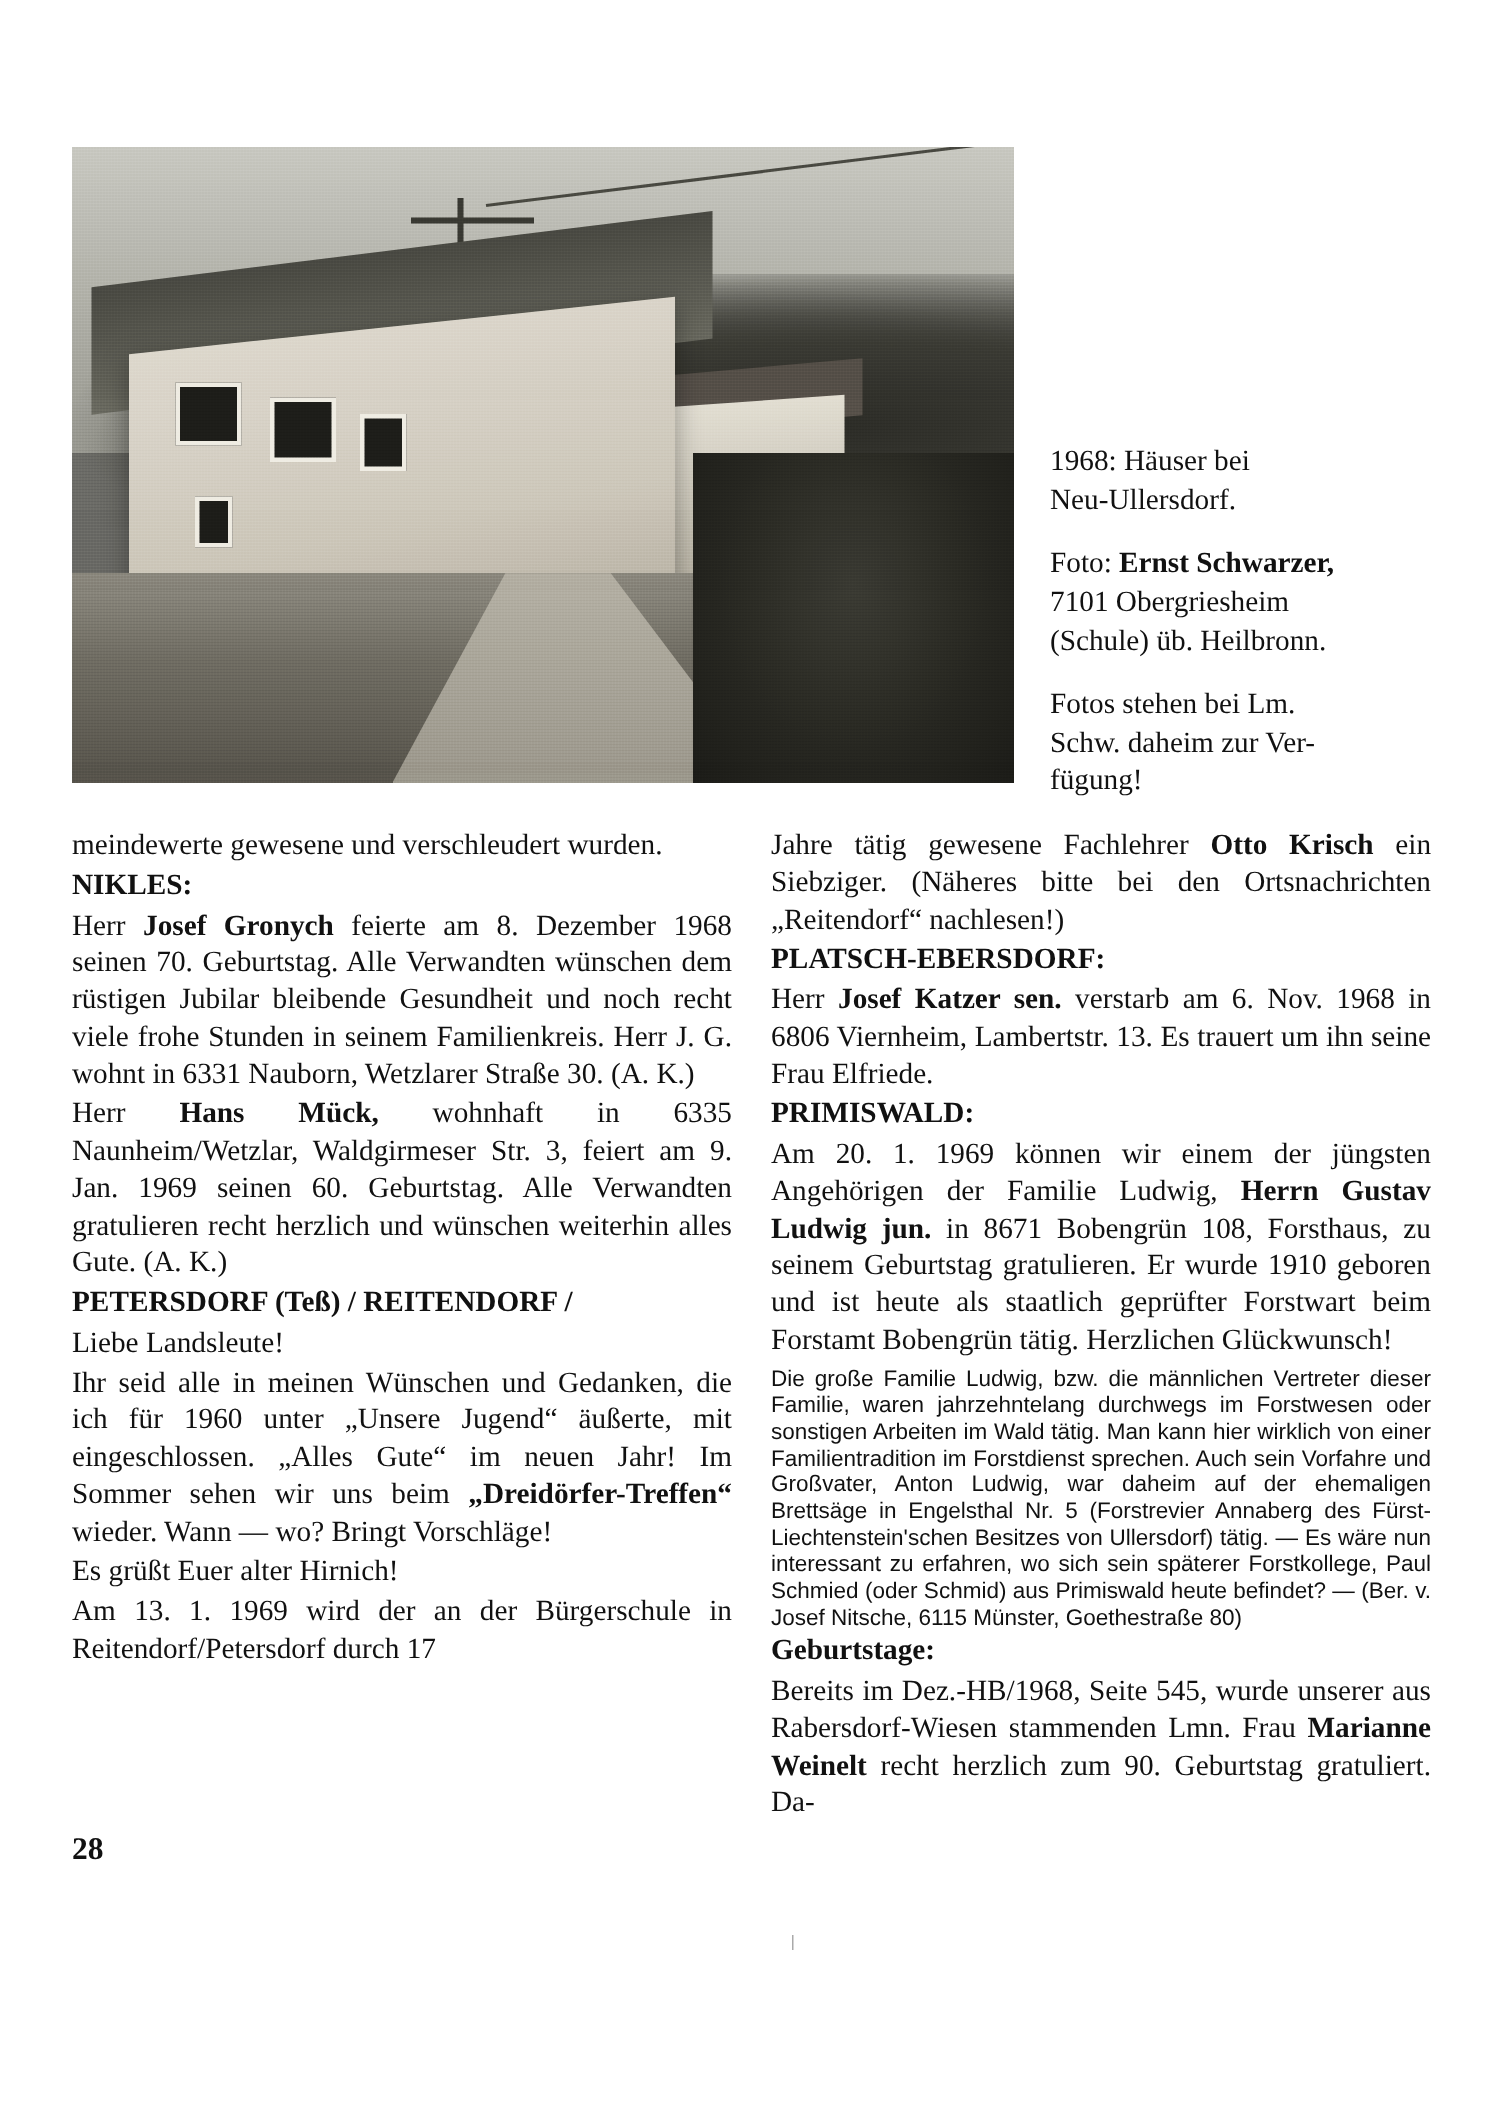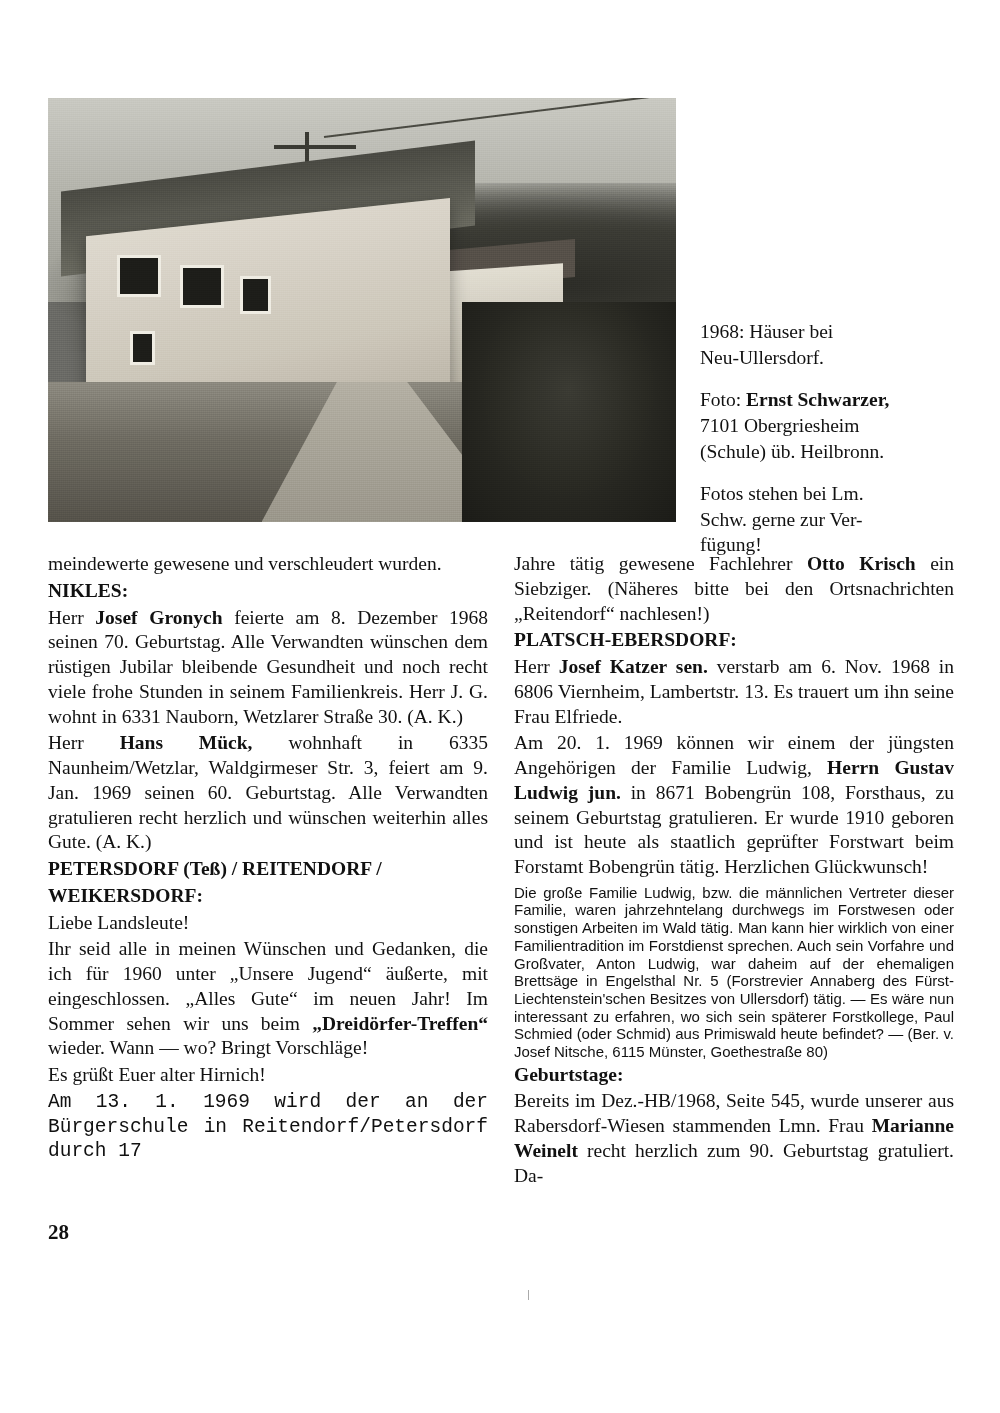--- a/index.html
+++ b/index.html
@@ -123,39 +123,38 @@
   }
 
   
   .caption {
     position: absolute;
     left: 700px;
     top: 295px;
     width: 265px;
     font-size: 19.5px;
     line-height: 1.33;
-    margin-top: 24px;
   }
   .caption p { margin: 0 0 16px 0; }
   .caption .b { font-weight: bold; }
 
   
   .col {
     position: absolute;
     top: 552px;
     width: 440px;
     font-size: 19.5px;
     line-height: 1.27;
     text-align: justify;
   }
   .col-left  { left: 48px; }
   .col-right { left: 514px; }
 
   .col p { margin: 0 0 2px 0; }
-  .col p.gap { margin-top: 0; font-family: Liberation Mono, monospace; }
+  .col p.gap { margin-top: 0; }
   .hd {
     font-weight: bold;
     margin-top: 14px;
     margin-bottom: 2px;
   }
   .b { font-weight: bold; }
   .small {
     font-family: "Liberation Sans", sans-serif;
     font-size: 15px;
     line-height: 1.18;
@@ -212,46 +211,46 @@
       <span>1968: Häuser bei</span><br>
       <span>Neu-Ullersdorf.</span>
     </p>
     <p>
       <span>Foto: </span><span class="b">Ernst Schwarzer,</span><br>
       <span>7101 Obergriesheim</span><br>
       <span>(Schule) üb. Heilbronn.</span>
     </p>
     <p>
       <span>Fotos stehen bei Lm.</span><br>
-      <span>Schw. gerne zur Ver-</span><br>
+      <span>Schw. daheim zur Ver-</span><br>
       <span>fügung!</span>
     </p>
   </div>
 
   <div class="col col-left">
     <p>meindewerte gewesene und verschleudert wurden.</p>
 
     <p class="hd">NIKLES:</p>
     <p><span>Herr </span><span class="b">Josef Gronych</span><span> feierte am 8. Dezember 1968 seinen 70. Geburtstag. Alle Verwandten wünschen dem rüstigen Jubilar bleibende Gesundheit und noch recht viele frohe Stunden in seinem Familienkreis. Herr J. G. wohnt in 6331 Nauborn, Wetzlarer Straße 30. (A. K.)</span></p>
     <p><span>Herr </span><span class="b">Hans Mück,</span><span> wohnhaft in 6335 Naunheim/Wetzlar, Waldgirmeser Str. 3, feiert am 9. Jan. 1969 seinen 60. Geburtstag. Alle Verwandten gratulieren recht herzlich und wünschen weiterhin alles Gute. (A. K.)</span></p>
 
     <p class="hd">PETERSDORF (Teß) / REITENDORF /</p>
-    <p class="hd" style="margin-top:0">WEIKERSDORF:</p>
     <p>Liebe Landsleute!</p>
     <p><span>Ihr seid alle in meinen Wünschen und Gedanken, die ich für 1960 unter „Unsere Jugend“ äußerte, mit eingeschlossen. „Alles Gute“ im neuen Jahr! Im Sommer sehen wir uns beim </span><span class="b">„Dreidörfer-Treffen“</span><span> wieder. Wann — wo? Bringt Vorschläge!</span></p>
     <p>Es grüßt Euer alter Hirnich!</p>
     <p class="gap">Am 13. 1. 1969 wird der an der Bürgerschule in Reitendorf/Petersdorf durch 17</p>
   </div>
 
   <div class="col col-right">
     <p><span>Jahre tätig gewesene Fachlehrer </span><span class="b">Otto Krisch</span><span> ein Siebziger. (Näheres bitte bei den Ortsnachrichten „Reitendorf“ nachlesen!)</span></p>
 
     <p class="hd">PLATSCH-EBERSDORF:</p>
     <p><span>Herr </span><span class="b">Josef Katzer sen.</span><span> verstarb am 6. Nov. 1968 in 6806 Viernheim, Lambertstr. 13. Es trauert um ihn seine Frau Elfriede.</span></p>
 
+    <p class="hd">PRIMISWALD:</p>
     <p><span>Am 20. 1. 1969 können wir einem der jüngsten Angehörigen der Familie Ludwig, </span><span class="b">Herrn Gustav Ludwig jun.</span><span> in 8671 Bobengrün 108, Forsthaus, zu seinem Geburtstag gratulieren. Er wurde 1910 geboren und ist heute als staatlich geprüfter Forstwart beim Forstamt Bobengrün tätig. Herzlichen Glückwunsch!</span></p>
     <div class="small">
       <p>Die große Familie Ludwig, bzw. die männlichen Vertreter dieser Familie, waren jahrzehntelang durchwegs im Forstwesen oder sonstigen Arbeiten im Wald tätig. Man kann hier wirklich von einer Familientradition im Forstdienst sprechen. Auch sein Vorfahre und Großvater, Anton Ludwig, war daheim auf der ehemaligen Brettsäge in Engelsthal Nr. 5 (Forstrevier Annaberg des Fürst-Liechtenstein'schen Besitzes von Ullersdorf) tätig. — Es wäre nun interessant zu erfahren, wo sich sein späterer Forstkollege, Paul Schmied (oder Schmid) aus Primiswald heute befindet? — (Ber. v. Josef Nitsche, 6115 Münster, Goethestraße 80)</p>
     </div>
 
     <p class="hd" style="margin-top:2px">Geburtstage:</p>
     <p><span>Bereits im Dez.-HB/1968, Seite 545, wurde unserer aus Rabersdorf-Wiesen stammenden Lmn. Frau </span><span class="b">Marianne Weinelt</span><span> recht herzlich zum 90. Geburtstag gratuliert. Da-</span></p>
   </div>
 
   <div class="tickmark"></div>

